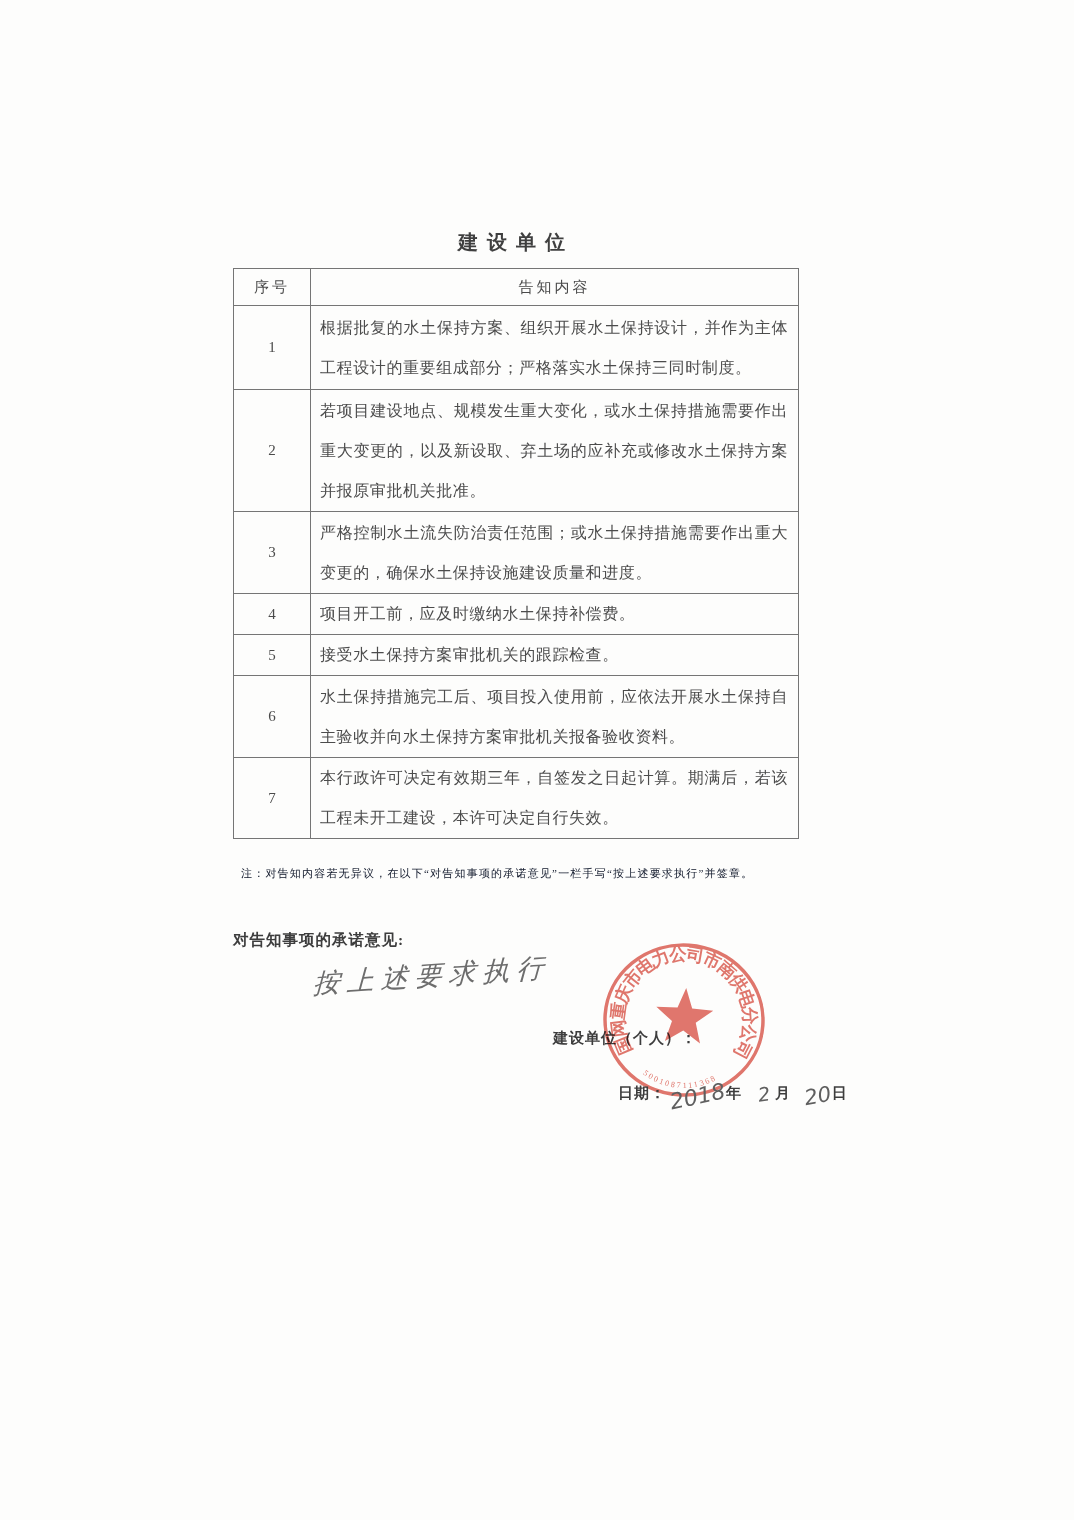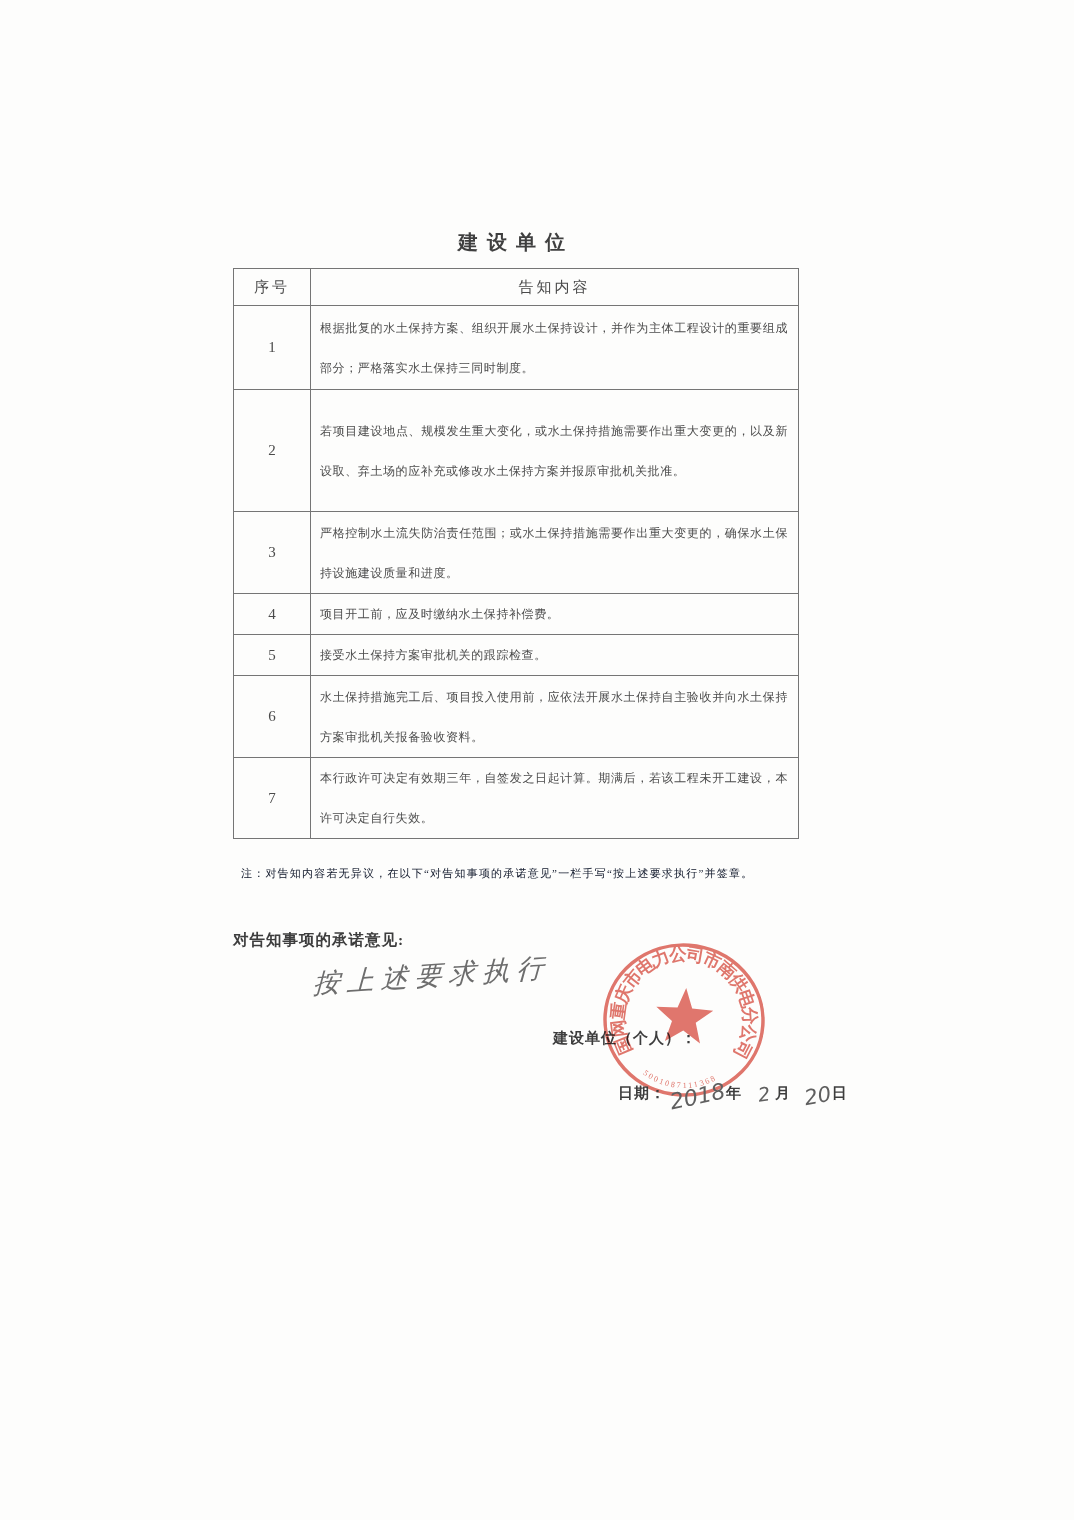--- a/index.html
+++ b/index.html
@@ -21,21 +21,21 @@
   }
   .doc-table th, .doc-table td { border:1px solid #757575; vertical-align:middle; }
   .doc-table col.c-no { width:77px; }
   th.hdr { font-weight:normal; font-size:15px; letter-spacing:3px; color:#4a4a4a; }
   tr.h-hdr { height:37px; }
   tr.h1 { height:84px; } tr.h2 { height:122px; } tr.h3 { height:82px; }
   tr.h4 { height:40px; } tr.h5 { height:40px; } tr.h6 { height:82px; }
   tr.h7 { height:80px; }
   td.no { text-align:center; font-size:15px; color:#4a4a4a; }
   td.content {
-    padding:0 10px 0 9px; line-height:40px; font-size:12px;
+    padding:0 10px 0 9px; line-height:40px; font-size:16px;
     letter-spacing:0.6px; text-align:justify; color:#4c4c4c;
   }
   .note {
     position:absolute; left:233px; top:846px; width:586px;
     font-size:11px; line-height:38px; letter-spacing:1.2px;
     text-align:justify; color:#0f172a; margin:8px;
   }
   .commit-label {
     position:absolute; left:233px; top:930px;
     font-size:15.5px; font-weight:bold; letter-spacing:1px; color:#3d3d3d;

